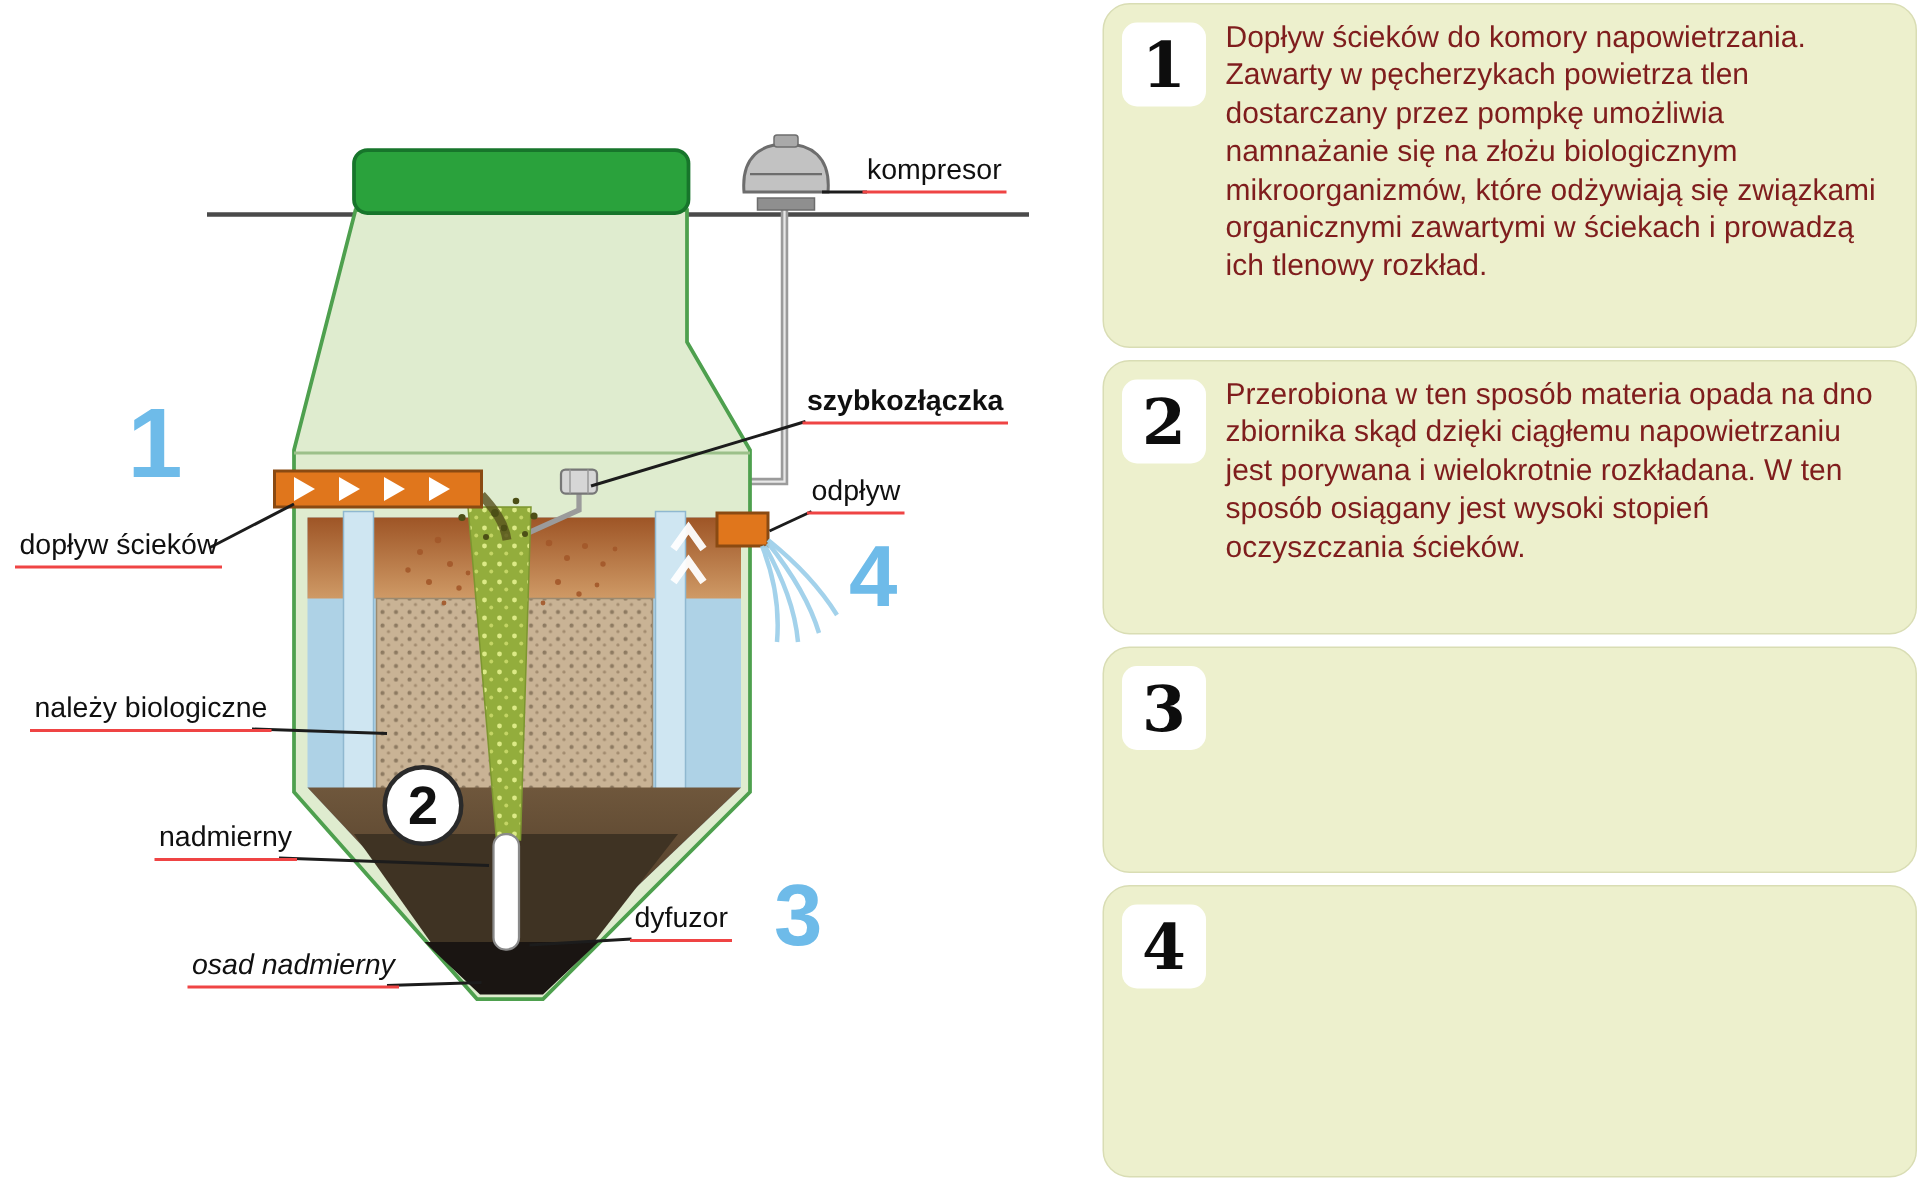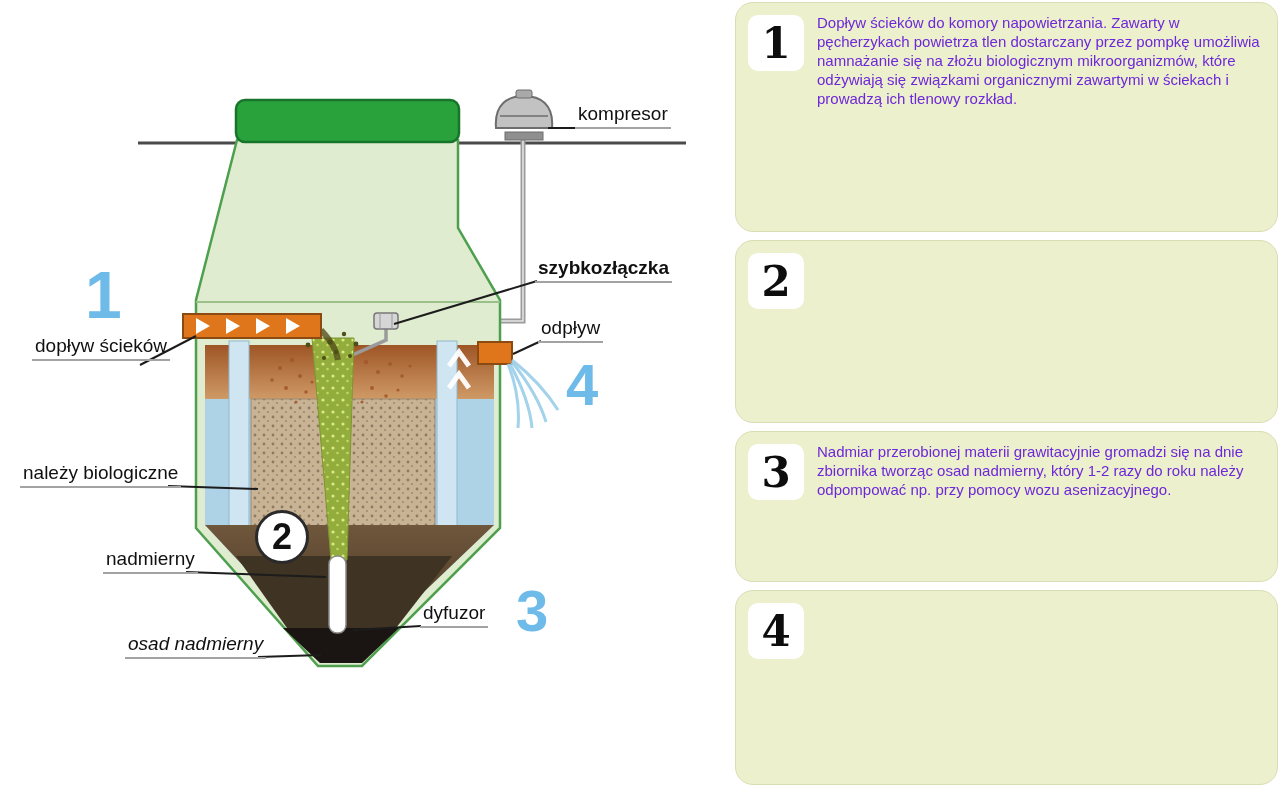--- a/index.html
+++ b/index.html
@@ -11,21 +11,21 @@
   }
   .stage { position:relative; width:1280px; height:787px; background:#fff; overflow:hidden; }
 
   .diagram-svg { position:absolute; left:0; top:0; }
 
   
   .dlabel {
     position:absolute;
     font-size:19px;
     color:#101010;
-    border-bottom:2px solid #a3a3a3;
+    border-bottom:2px solid #ef4444;
     padding:0 3px 2px 3px;
     white-space:nowrap;
     line-height:1.1;
   }
 
   
   .marker-blue {
     position:absolute;
     font-size:62px;
     font-weight:bold;
@@ -63,23 +63,23 @@
     background:#ffffff;
     border-radius:10px;
     display:flex; align-items:center; justify-content:center;
     font-family:"DejaVu Serif", serif;
     font-weight:bold;
     font-size:42px;
     color:#0d0d0d;
     margin-top:2px;
   }
   .note-text {
-    font-size:15px;
+    font-size:20px;
     line-height:1.27;
-    color:#6d28d9;
+    color:#7f1d1d;
   }
 </style>
 </head>
 <body>
 
 <div class="stage">
 
   <svg class="diagram-svg" width="730" height="787" viewBox="0 0 730 787">
     <defs>
       <linearGradient id="sedGrad" x1="0" y1="0" x2="0" y2="1">
@@ -209,21 +209,21 @@
       <line x1="168" y1="486" x2="258" y2="489"></line>
       <line x1="186" y1="572" x2="326" y2="577"></line>
       <line x1="421" y1="626" x2="353" y2="630"></line>
       <line x1="258" y1="657" x2="321" y2="655"></line>
     </g>
   </svg>
 
   <div class="dlabel" style="left:575px; top:104px;">kompresor</div>
   <div class="dlabel" style="left:535px; top:258px;font-weight:bold;">szybkozłączka</div>
   <div class="dlabel" style="left:538px; top:318px;">odpływ</div>
-  <div class="dlabel" style="left:10px;  top:336px;margin-left:22px;">dopływ ścieków</div>
+  <div class="dlabel" style="left:10px;  top:354px;">dopływ ścieków</div>
   <div class="dlabel" style="left:20px;  top:463px;">należy biologiczne</div>
   <div class="dlabel" style="left:103px; top:549px;">nadmierny</div>
   <div class="dlabel" style="left:420px; top:603px;">dyfuzor</div>
   <div class="dlabel" style="left:125px; top:634px;font-style:italic;">osad nadmierny</div>
 
   <div class="marker-blue" style="left:85px;  top:262px; font-size:66px;">1</div>
   <div class="marker-circle" style="left:255px; top:510px;">
     <span>2</span>
   </div>
   <div class="marker-blue" style="left:516px; top:582px; font-size:58px;">3</div>
@@ -235,27 +235,27 @@
       <div class="badge">
         <span>1</span>
       </div>
       <p class="note-text">Dopływ ścieków do komory napowietrzania. Zawarty w pęcherzykach powietrza tlen dostarczany przez pompkę umożliwia namnażanie się na złożu biologicznym mikroorganizmów, które odżywiają się związkami organicznymi zawartymi w ściekach i prowadzą ich tlenowy rozkład.</p>
     </section>
 
     <section class="note" style="top:240px; min-height:183px;">
       <div class="badge">
         <span>2</span>
       </div>
+      <p class="note-text">Przerobiona w ten sposób materia opada na dno zbiornika skąd dzięki ciągłemu napowietrzaniu jest porywana i wielokrotnie rozkładana. W ten sposób osiągany jest wysoki stopień oczyszczania ścieków.</p>
     </section>
 
     <section class="note" style="top:431px; min-height:151px;">
       <div class="badge">
         <span>3</span>
       </div>
-      <p class="note-text">Nadmiar przerobionej materii grawitacyjnie gromadzi się na dnie zbiornika tworząc osad nadmierny, który 1-2 razy do roku należy odpompować np. przy pomocy wozu asenizacyjnego.</p>
     </section>
 
     <section class="note" style="top:590px; min-height:195px;">
       <div class="badge">
         <span>4</span>
       </div>
     </section>
 
   </div>
 </div>

